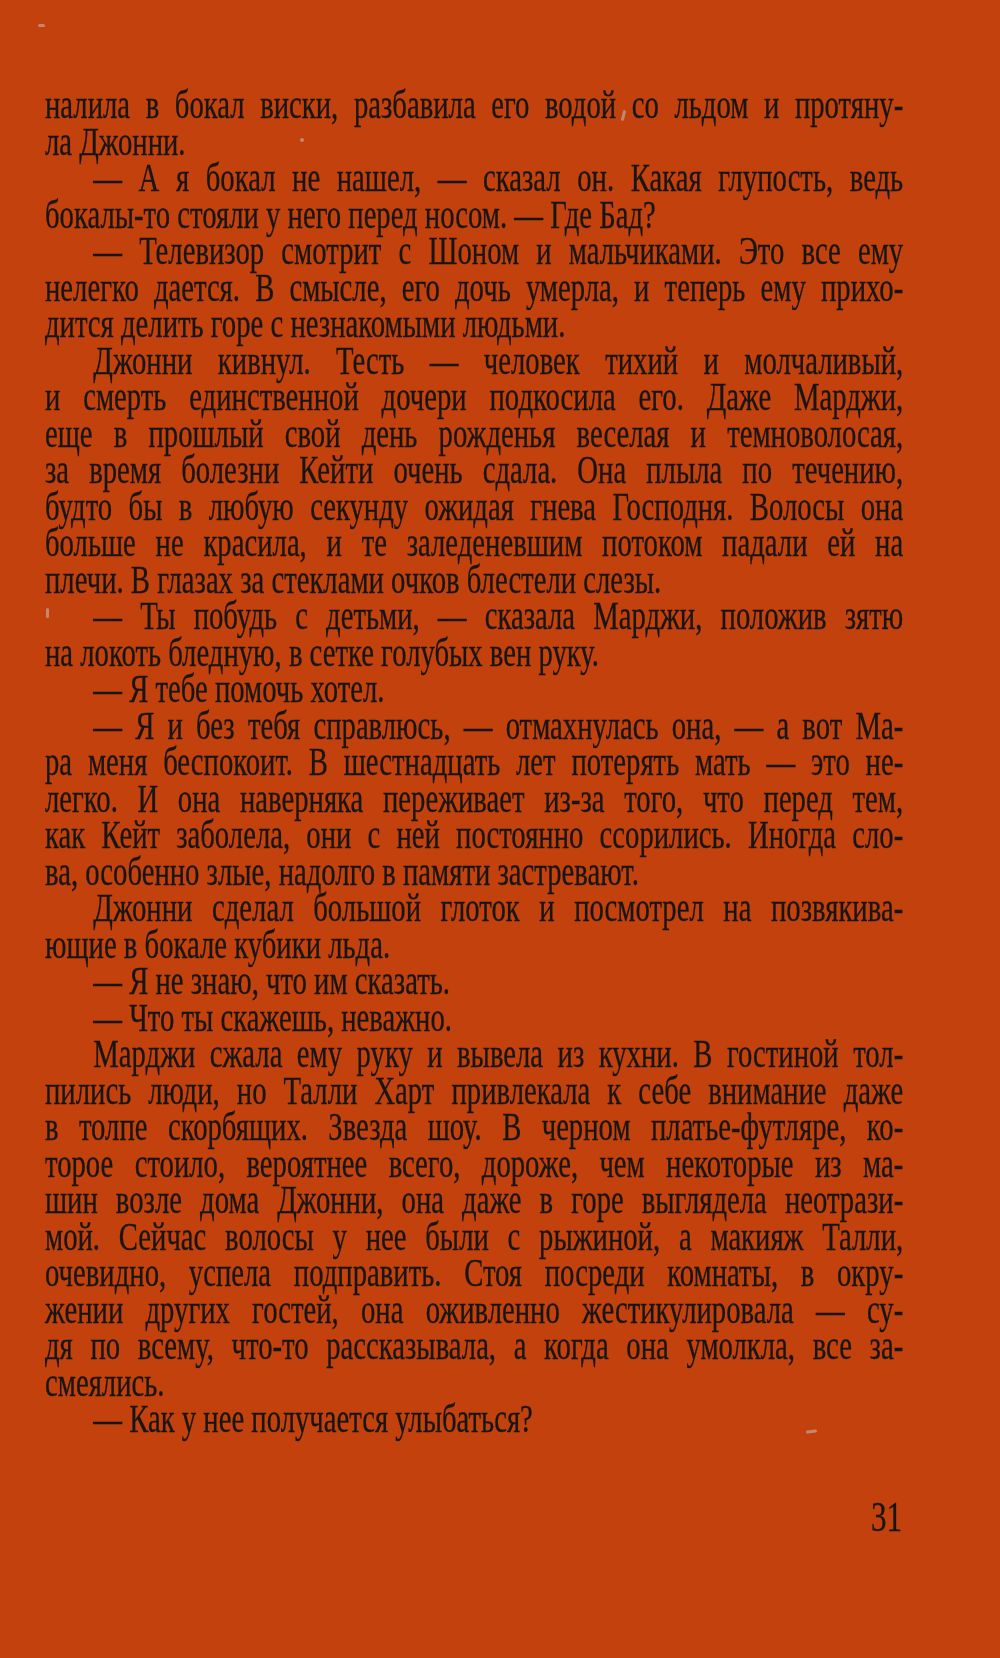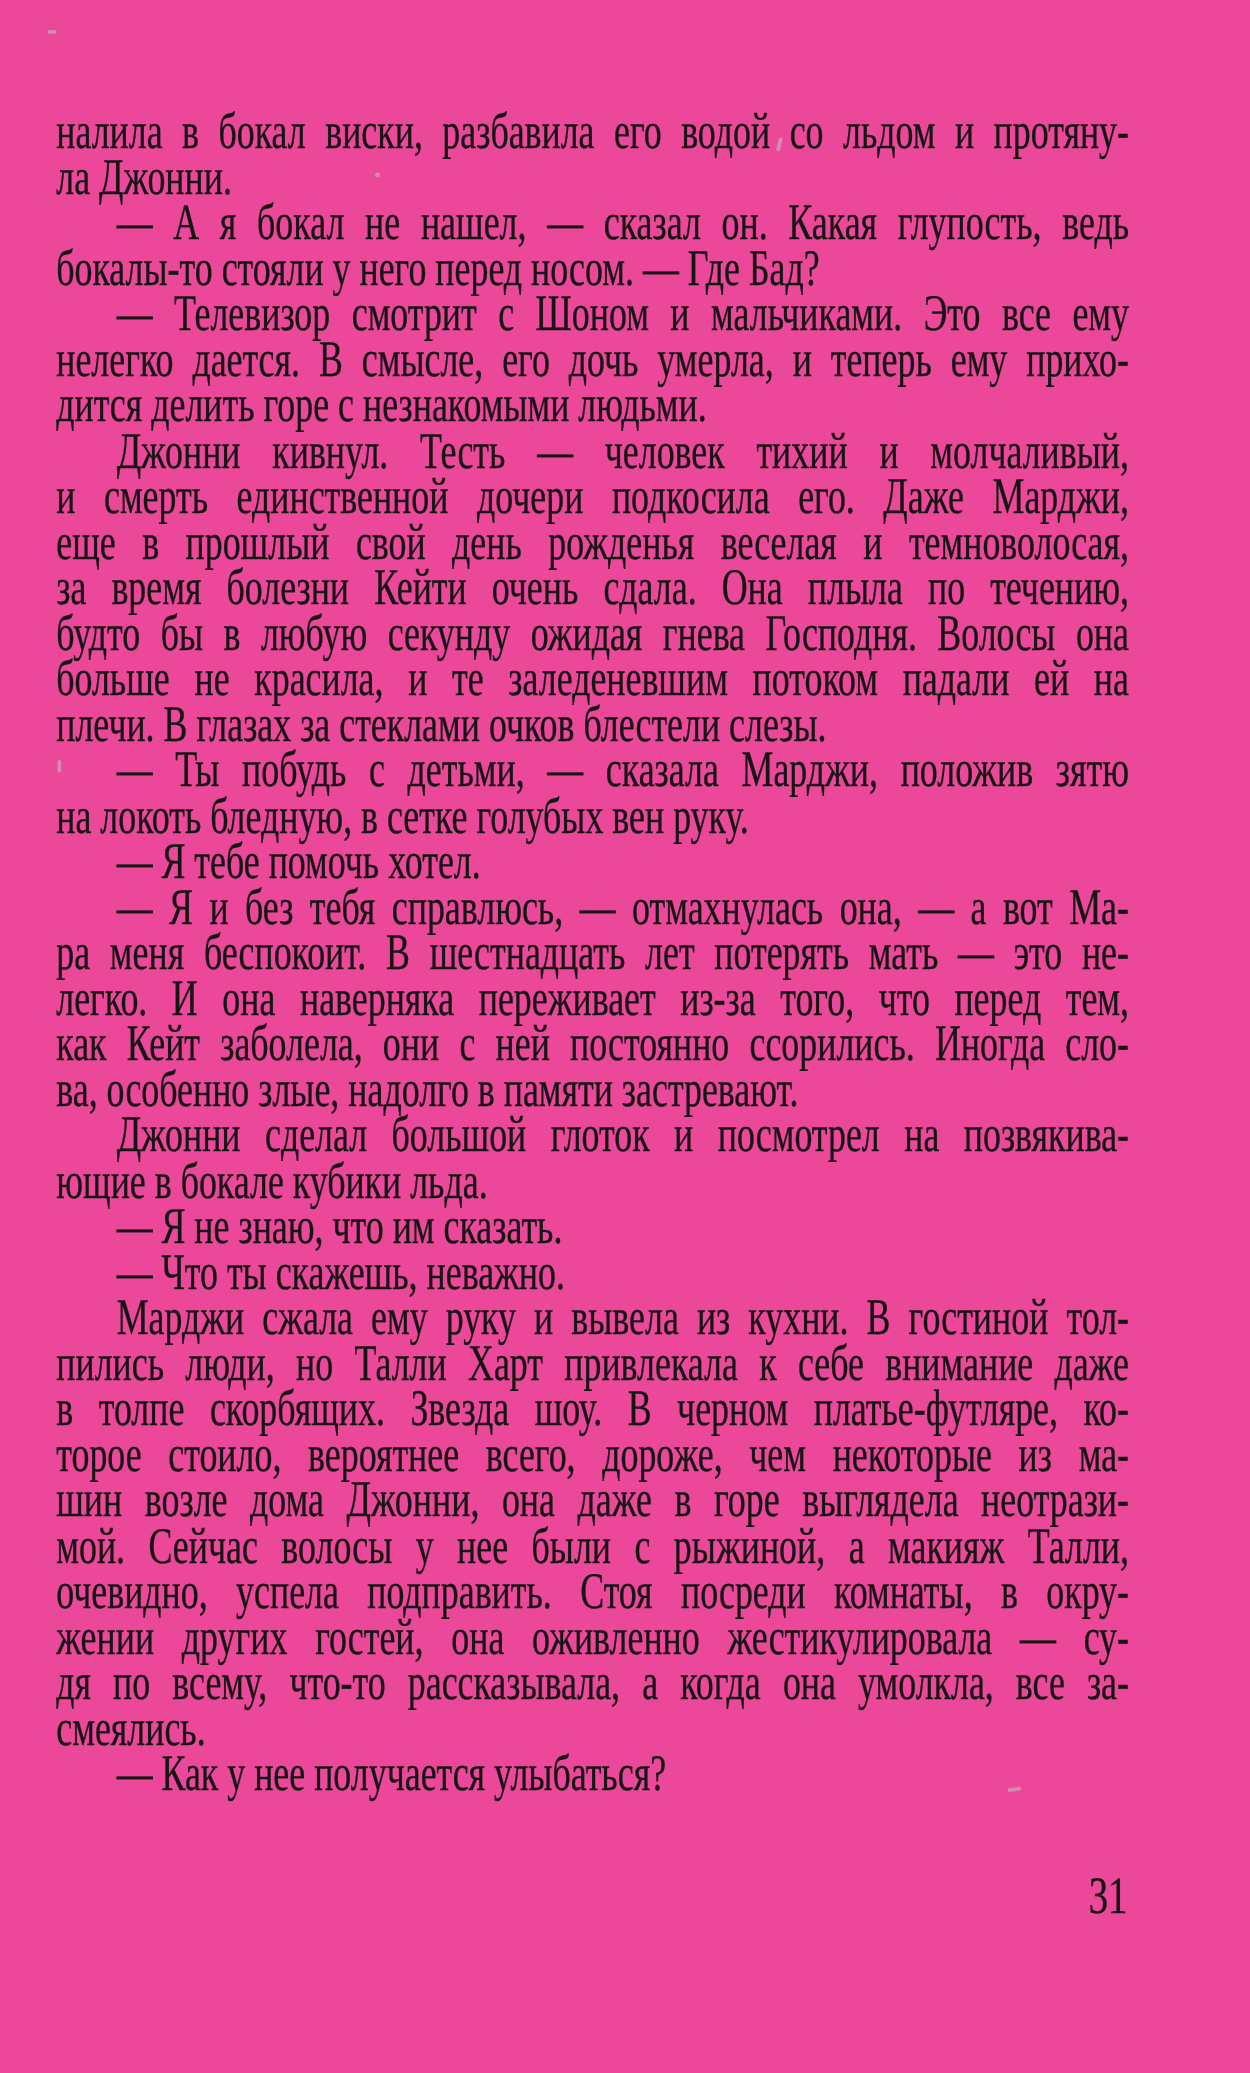--- a/index.html
+++ b/index.html
@@ -4,21 +4,21 @@
 <style>
   html, body {
     margin: 0;
     padding: 0;
     background: #ffffff;
   }
   .page {
     position: relative;
     width: 1000px;
     height: 1658px;
-    background: #ec4899;
+    background: #c2410c;
     overflow: hidden;
     font-family: "Liberation Serif", "DejaVu Serif", serif;
     color: #161616;
   }
   
   .text-block {
     position: absolute;
     left: 45px;
     top: 86px;
     width: 1226px;

